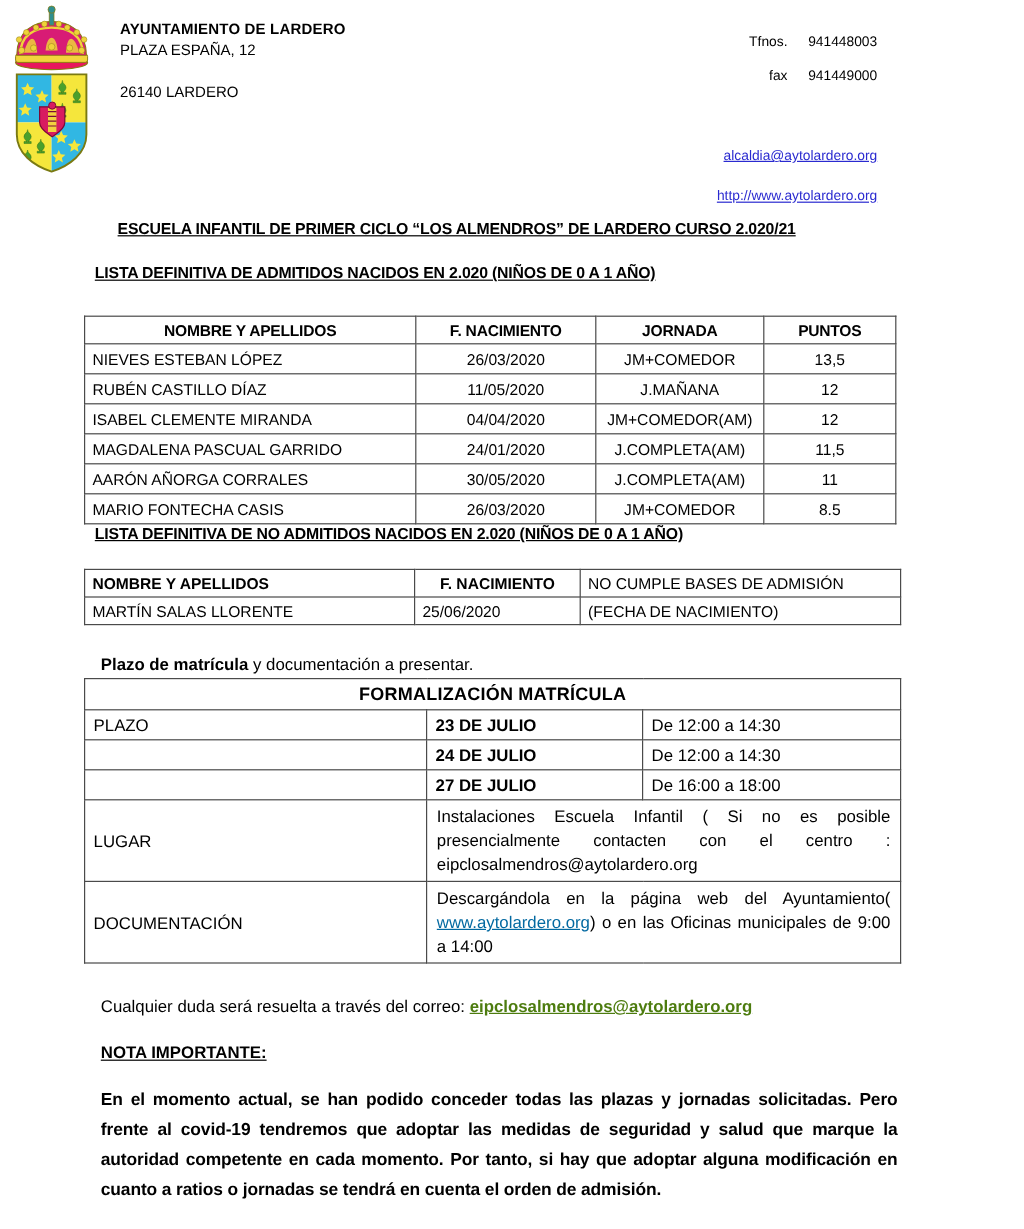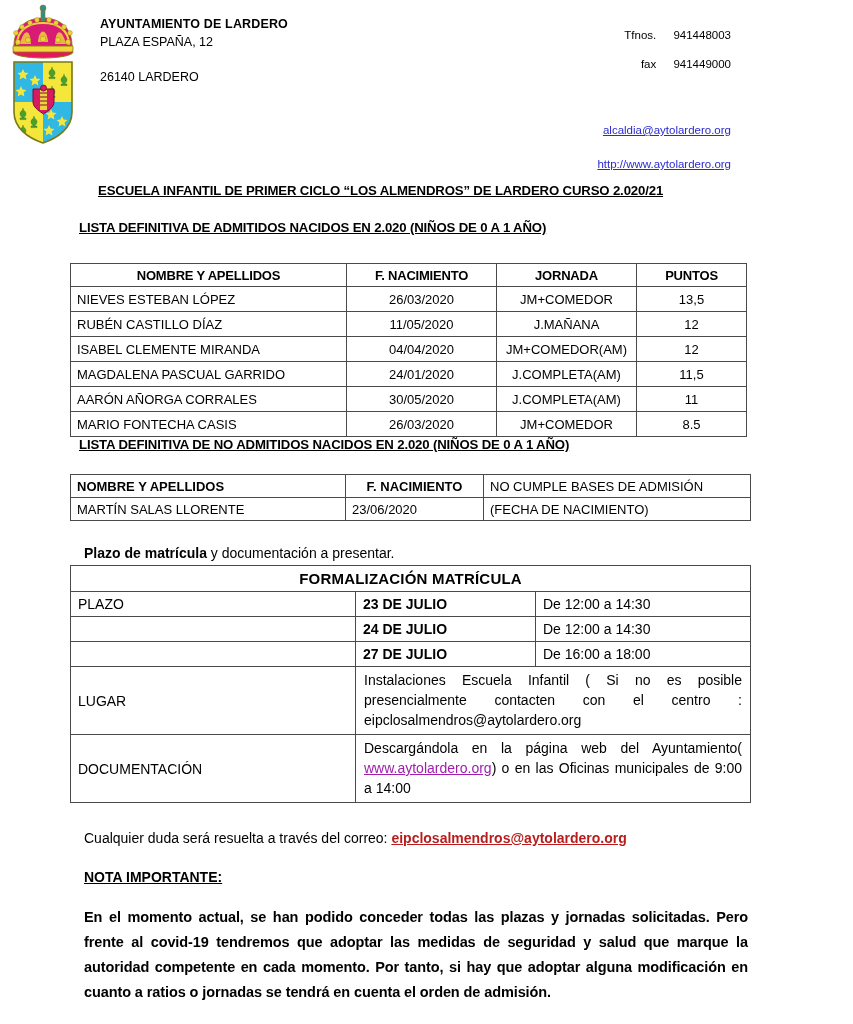--- a/index.html
+++ b/index.html
@@ -393,21 +393,21 @@
         <col style="width:267px">
     </colgroup>
     <tbody>
       <tr>
         <td class="hd">NOMBRE Y APELLIDOS</td>
         <td class="hd-c">F. NACIMIENTO</td>
         <td class="ctr">NO CUMPLE BASES DE ADMISIÓN</td>
       </tr>
       <tr>
         <td class="nm">MARTÍN SALAS LLORENTE</td>
-        <td class="ctr">23/06/2020</td>
+        <td class="ctr">25/06/2020</td>
         <td class="ctr">(FECHA DE NACIMIENTO)</td>
       </tr>
     </tbody>
   </table>
 
   <div id="plazo-line">
     <span class="b">Plazo de matrícula</span><span> y  documentación a presentar.</span>
   </div>
 
   <table class="grid" id="table-matricula">
@@ -434,26 +434,26 @@
         <td class="rowlabel">&nbsp;</td>
         <td class="daycell">27 DE JULIO</td>
         <td class="timecell">De 16:00 a 18:00</td>
       </tr>
       <tr>
         <td class="rowlabel">LUGAR</td>
         <td class="blockcell" colspan="2">Instalaciones Escuela Infantil ( Si no es posible presencialmente contacten con el centro : eipclosalmendros@aytolardero.org</td>
       </tr>
       <tr>
         <td class="rowlabel">DOCUMENTACIÓN</td>
-        <td class="blockcell" colspan="2"><span class="just"><span>Descargándola en la página web del Ayuntamiento( </span><a href="#" class="inline-link-u" style="color:#a21caf">www.aytolardero.org</a><span>) o en las Oficinas municipales de 9:00 a 14:00</span></span></td>
+        <td class="blockcell" colspan="2"><span class="just"><span>Descargándola en la página web del Ayuntamiento( </span><a href="#" class="inline-link-u" style="color:#0369a1">www.aytolardero.org</a><span>) o en las Oficinas municipales de 9:00 a 14:00</span></span></td>
       </tr>
     </tbody>
   </table>
 
   <div id="duda-line">
-    <span>Cualquier duda será resuelta a través del correo: </span><a href="#" class="mail" style="color:#b91c1c">eipclosalmendros@aytolardero.org</a>
+    <span>Cualquier duda será resuelta a través del correo: </span><a href="#" class="mail" style="color:#4d7c0f">eipclosalmendros@aytolardero.org</a>
   </div>
 
   <div id="nota-heading">NOTA IMPORTANTE:</div>
 
   <div id="nota-body">En el momento actual, se han podido conceder todas las plazas y jornadas solicitadas. Pero frente al covid-19 tendremos que adoptar las medidas de seguridad y salud que marque la autoridad competente en cada momento. Por tanto, si hay que adoptar alguna modificación en cuanto a  ratios o jornadas se tendrá en cuenta el orden de admisión.</div>
 
 </div>
 
 </body></html>

